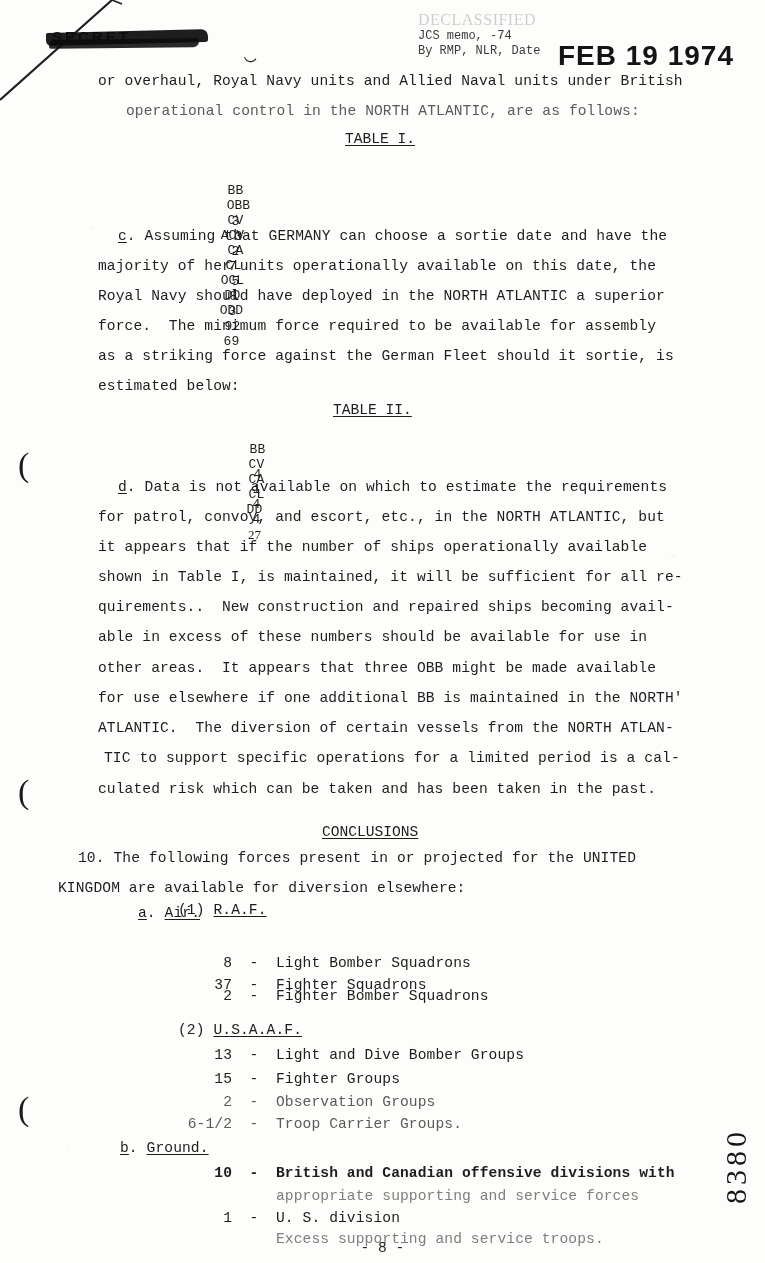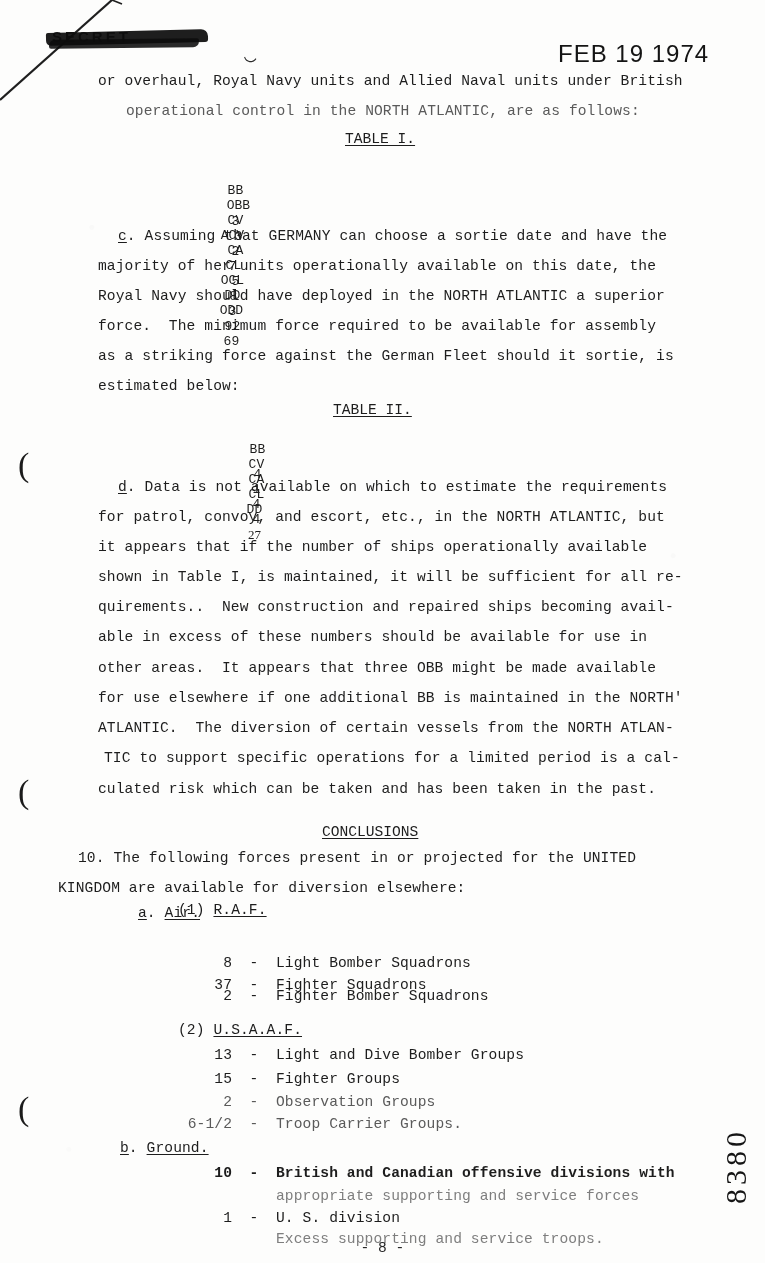--- a/index.html
+++ b/index.html
@@ -104,22 +104,22 @@
   }
   .declass-block .declass-line {
     display: block;
     white-space: nowrap;
     color: #3a3a3a;
   }
   .date-stamp {
     position: absolute;
     left: 558px; top: 40px;
     font-family: "Liberation Sans", sans-serif;
-    font-weight: normal;
-    font-size: 24px;
+    font-weight: bold;
+    font-size: 28px;
     letter-spacing: 1px;
     color: #141414;
     white-space: nowrap;
   }
 
   
   .body-text {
     position: absolute;
     left: 0; top: 0;
     width: 765px;
@@ -196,20 +196,25 @@
     <path d="M 112 0 L 122 4" stroke="#1f1f1f" stroke-width="1.6" fill="none"></path>
   </svg>
 
   <div class="secret-stamp">
     <span class="stamp-text">SECRET</span>
     <span class="redaction"></span>
     <span class="redaction b"></span>
   </div>
   <span class="stray-mark">‿</span>
 
+  <div class="declass-block">
+    <span class="declass-word">DECLASSIFIED</span>
+    <span class="declass-line">JCS memo,    -74</span>
+    <span class="declass-line">By RMP, NLR, Date</span>
+  </div>
   <div class="date-stamp">FEB 19 1974</div>
 
   <span class="punch-mark" style="left:18px; top:448px;">(</span>
   <span class="punch-mark" style="left:18px; top:775px;">(</span>
   <span class="punch-mark" style="left:18px; top:1092px;">(</span>
 
   <div class="margin-scribble" style="top:1128px;">8380</div>
 
   <div class="body-text">
 

